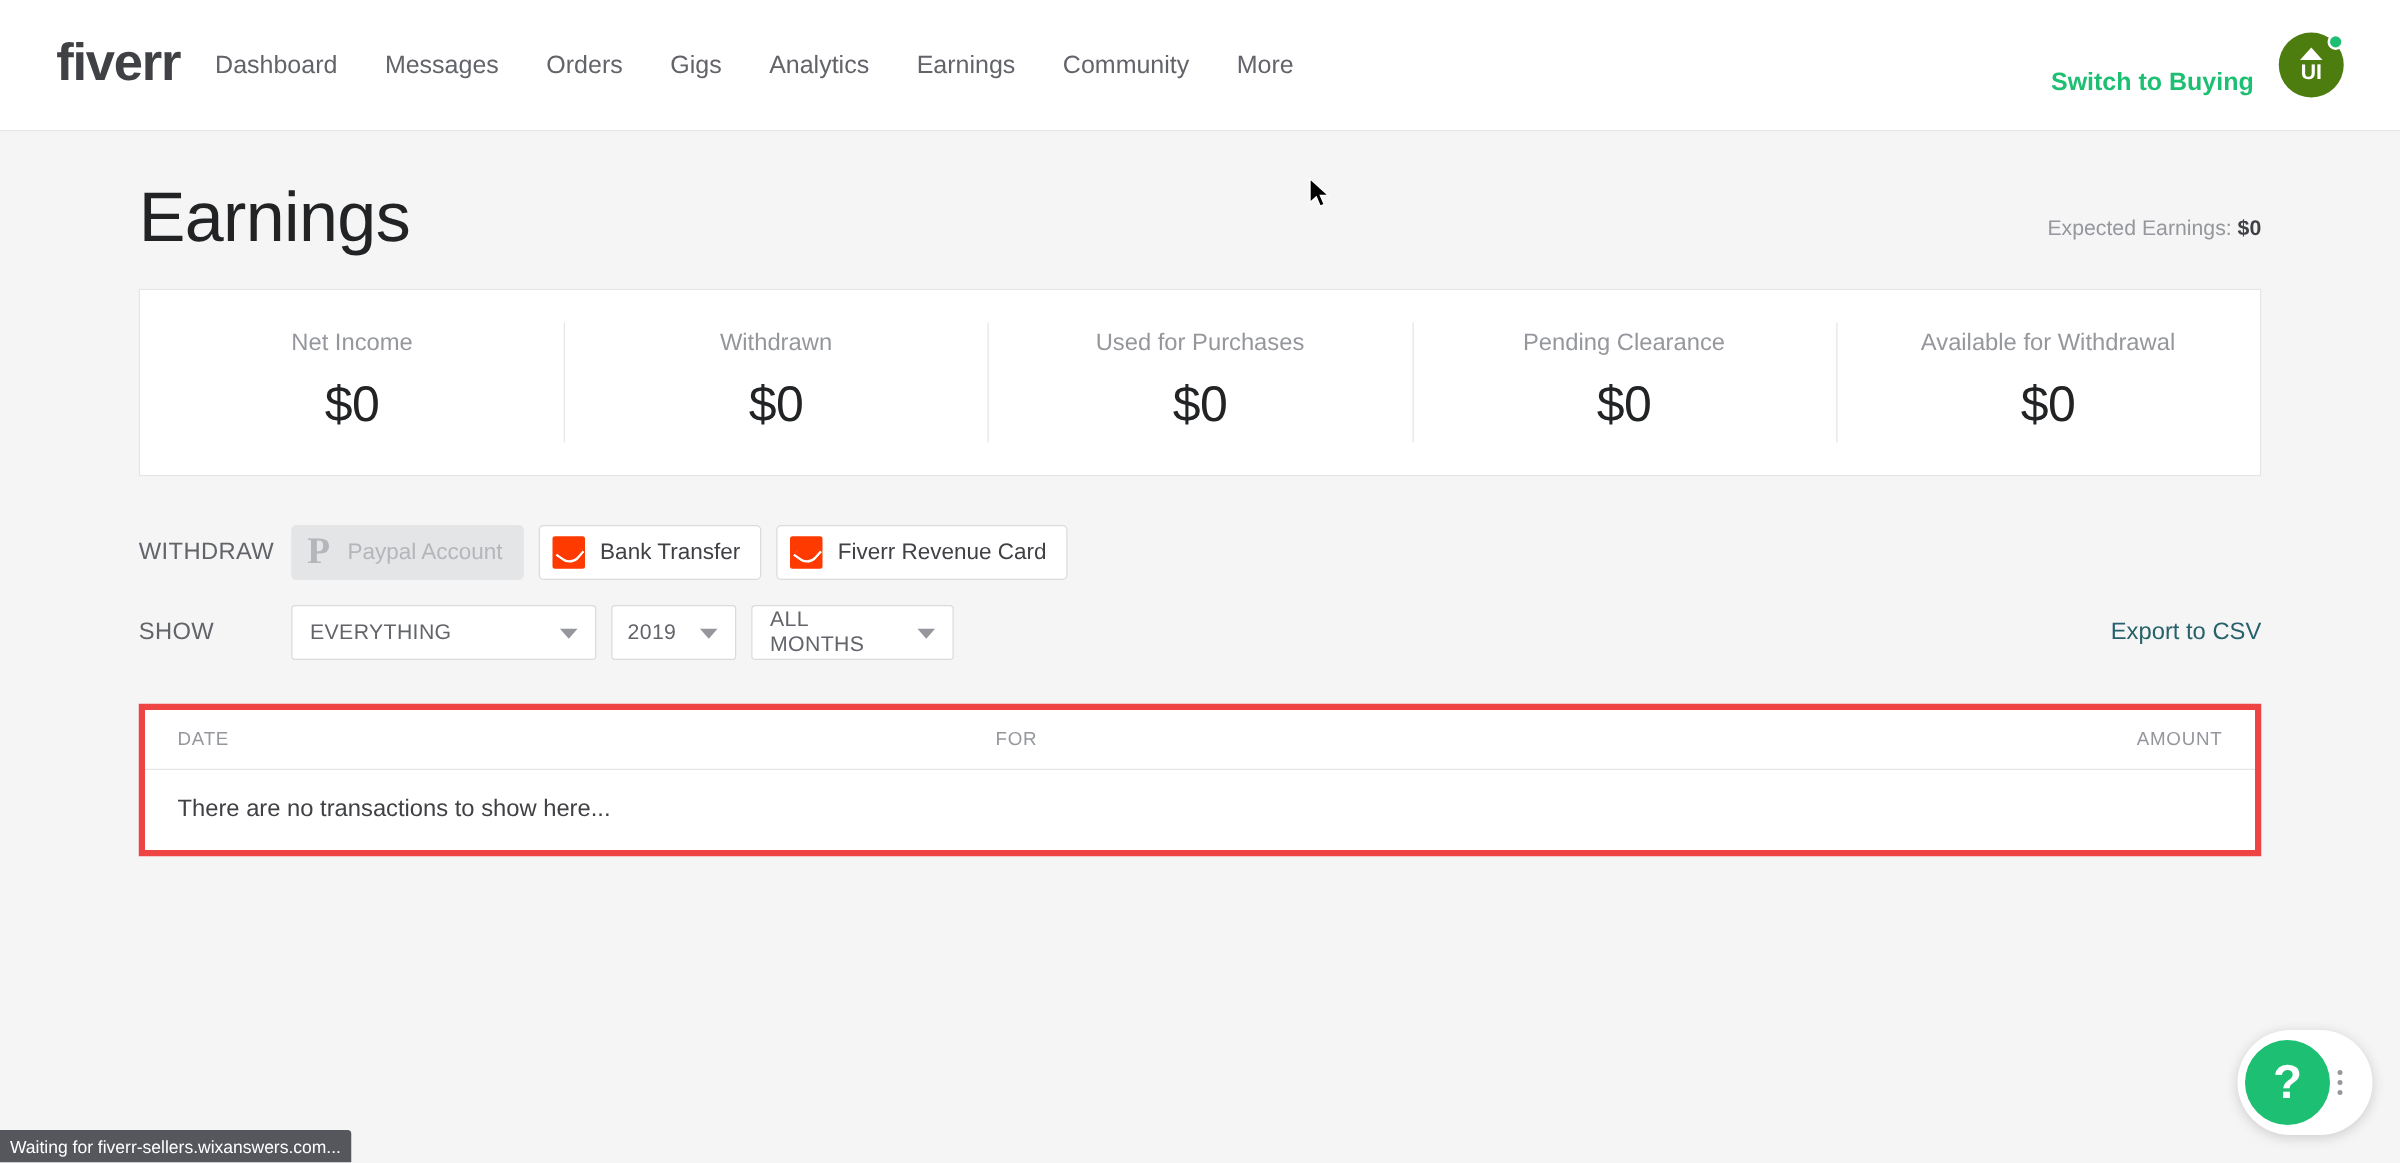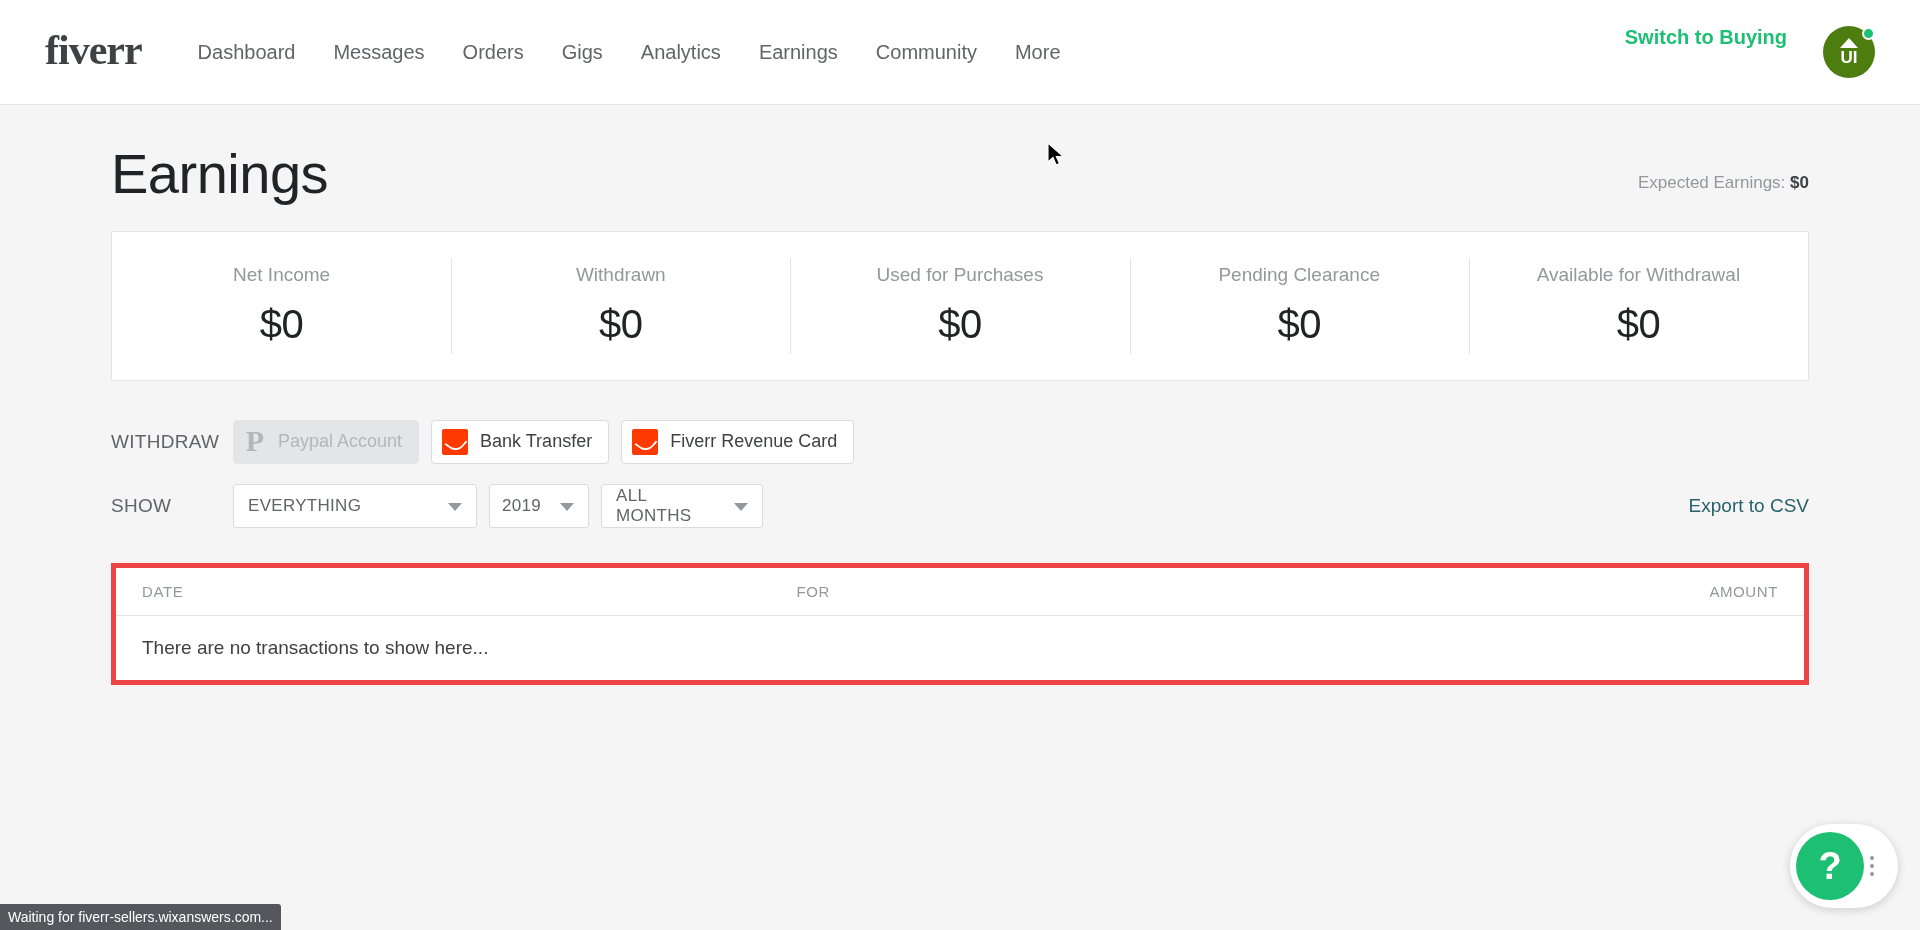--- a/index.html
+++ b/index.html
@@ -18,45 +18,45 @@
   
   .topbar {
     height: 105px;
     background: #ffffff;
     border-bottom: 1px solid #e4e5e7;
     display: flex;
     align-items: center;
     padding: 0 45px 0 45px;
   }
   .brand {
-    font-family: Liberation Serif, serif;
+    font-family: Liberation Sans, sans-serif;
     font-weight: bold;
     font-size: 42px;
     letter-spacing: -1px;
     color: #404145;
-    margin-right: 56px;
+    margin-right: 28px;
     line-height: 1;
     padding-bottom: 4px;
   }
   .nav {
     display: flex;
     align-items: center;
     gap: 38px;
   }
   .nav-item {
     font-size: 20px;
     color: #62646a;
     cursor: pointer;
     white-space: nowrap;
   }
   .nav-right {
     margin-left: auto;
     display: flex;
-    align-items: flex-start;
-    gap: 36px;
+    align-items: flex-end;
+    gap: 20px;
   }
   .switch-link {
     font-size: 20px;
     color: #1dbf73;
     font-weight: 600;
     cursor: pointer;
     white-space: nowrap;
   }
   .avatar-wrap { position: relative; width: 52px; height: 52px; cursor: pointer; }
   .avatar {

